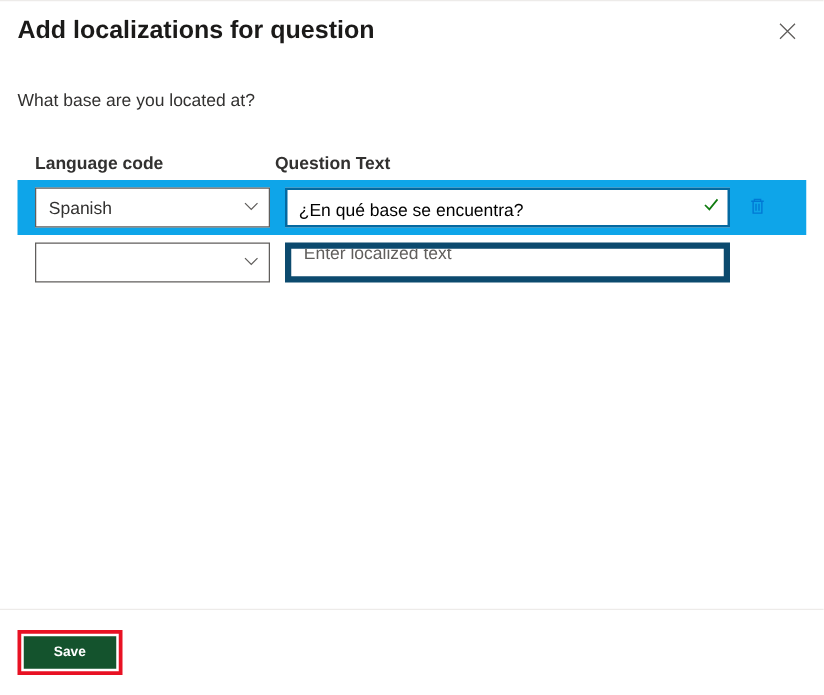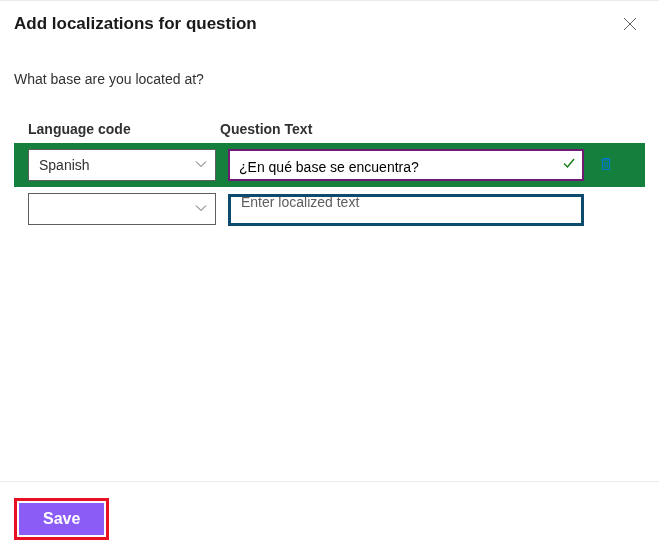--- a/index.html
+++ b/index.html
@@ -1,54 +1,54 @@
 <!DOCTYPE html>
 <html><head>
   <meta charset="utf-8">
   <style>
     * { box-sizing: border-box; margin: 0; padding: 0; }
     body { font-family: "Segoe UI", Arial, sans-serif; width: 659px; height: 556px; background: #fff; color: #323130; position: relative; }
 
     .panel { display: flex; flex-direction: column; height: 100%; border-top: 1px solid #edebe9; }
 
     .header { display: flex; align-items: center; justify-content: space-between; padding: 12px 18px 8px 14px; }
-    .title { font-size: 17px; font-weight: 600; color: #1b1a19; }
+    .title { font-size: 20px; font-weight: 600; color: #1b1a19; }
     .close-btn { background: none; border: none; cursor: pointer; padding: 4px; color: #605e5c; }
     .close-btn svg { display: block; }
 
     .body { flex: 1; padding: 28px 14px 0 14px; }
 
     .q-label { font-size: 14px; color: #323130; margin-bottom: 4px; }
     .q-text { font-size: 14px; color: #323130; margin-bottom: 34px; }
 
     .cols { display: flex; gap: 4px; padding-left: 14px; }
     .col-head { font-size: 14px; font-weight: 600; color: #323130; }
     .col-lang { width: 188px; }
     .col-text { width: 356px; }
 
     .rows { margin-top: 6px; }
     .row { display: flex; align-items: center; gap: 12px; padding: 6px 6px 6px 14px; }
-    .row.highlight { background: #15803d; }
+    .row.highlight { background: #0ea5e9; }
 
     .select { position: relative; width: 188px; height: 32px; border: 1px solid #605e5c; background: #fff; display: flex; align-items: center; padding: 0 30px 0 10px; font-size: 14px; color: #323130; cursor: pointer; }
     .select .chev { position: absolute; right: 8px; top: 50%; transform: translateY(-50%); color: #605e5c; }
 
     .textwrap { position: relative; width: 356px; height: 32px; }
-    .textinput { width: 100%; height: 100%; border: 3px solid #0c4a6e; padding: 0 28px 16px 10px; font-size: 14px; font-family: inherit; outline: none; }
+    .textinput { width: 100%; height: 100%; border: 5px solid #0c4a6e; padding: 0 28px 16px 10px; font-size: 14px; font-family: inherit; outline: none; }
     .textinput::placeholder { color: #605e5c; }
-    .textwrap.focused .textinput { border: 2px solid #701a75; padding: 4px 27px 0 9px; }
+    .textwrap.focused .textinput { border: 2px solid #0369a1; padding: 4px 27px 0 9px; }
     .check { position: absolute; right: 8px; top: 50%; transform: translateY(-50%); color: #107c10; }
 
     .delete-btn { background: none; border: none; cursor: pointer; padding: 2px; color: #0078d4; }
 
     .divider { height: 1px; background: #edebe9; margin: 0; }
 
     .footer { padding: 16px 0 16px 14px; }
     .save-wrap { display: inline-block; border: 3px solid #e81123; padding: 2px; }
-    .save-btn { background: #8b5cf6; color: #fff; border: none; font-size: 16px; font-weight: 600; padding: 7px 24px; cursor: pointer; font-family: inherit; }
+    .save-btn { background: #14532d; color: #fff; border: none; font-size: 11px; font-weight: 600; padding: 7px 24px; cursor: pointer; font-family: inherit; }
   </style>
 </head>
 <body>
 
 <div class="panel">
   <div class="header">
     <div class="title">Add localizations for question</div>
     <button class="close-btn">
       <svg width="14" height="14" viewBox="0 0 14 14">
           <path d="M1 1 L13 13 M13 1 L1 13" stroke="currentColor" stroke-width="1" fill="none"></path>

